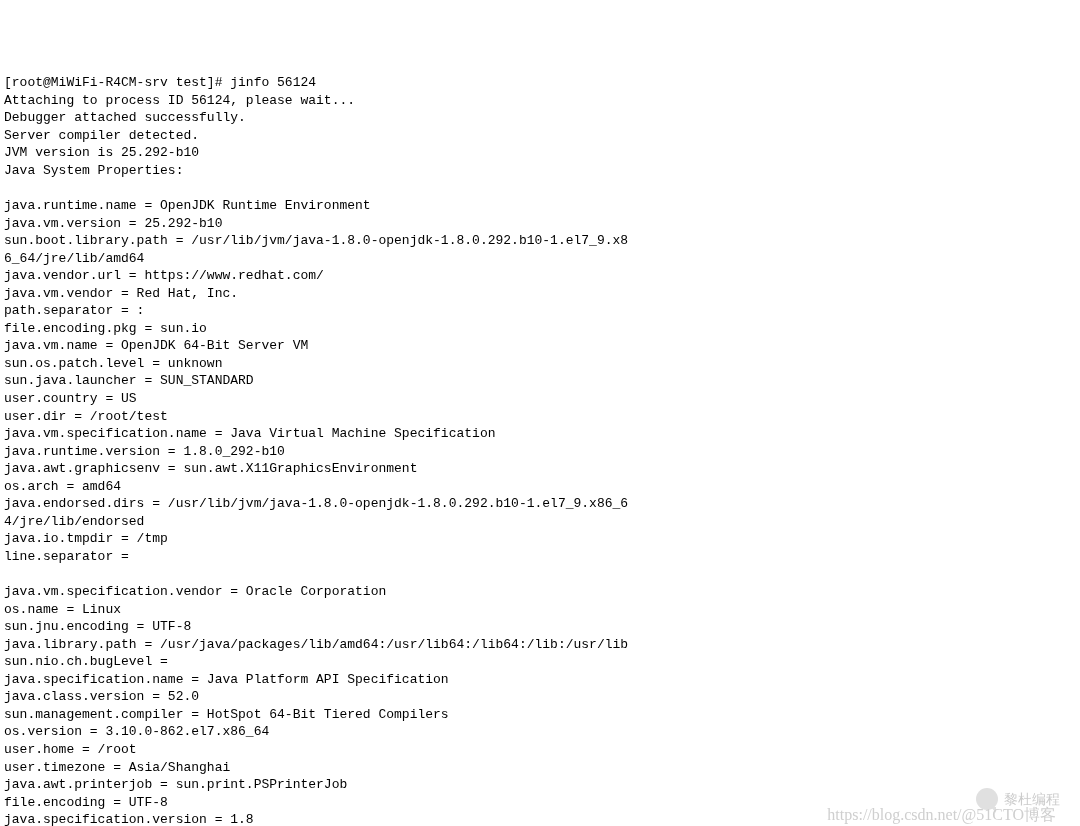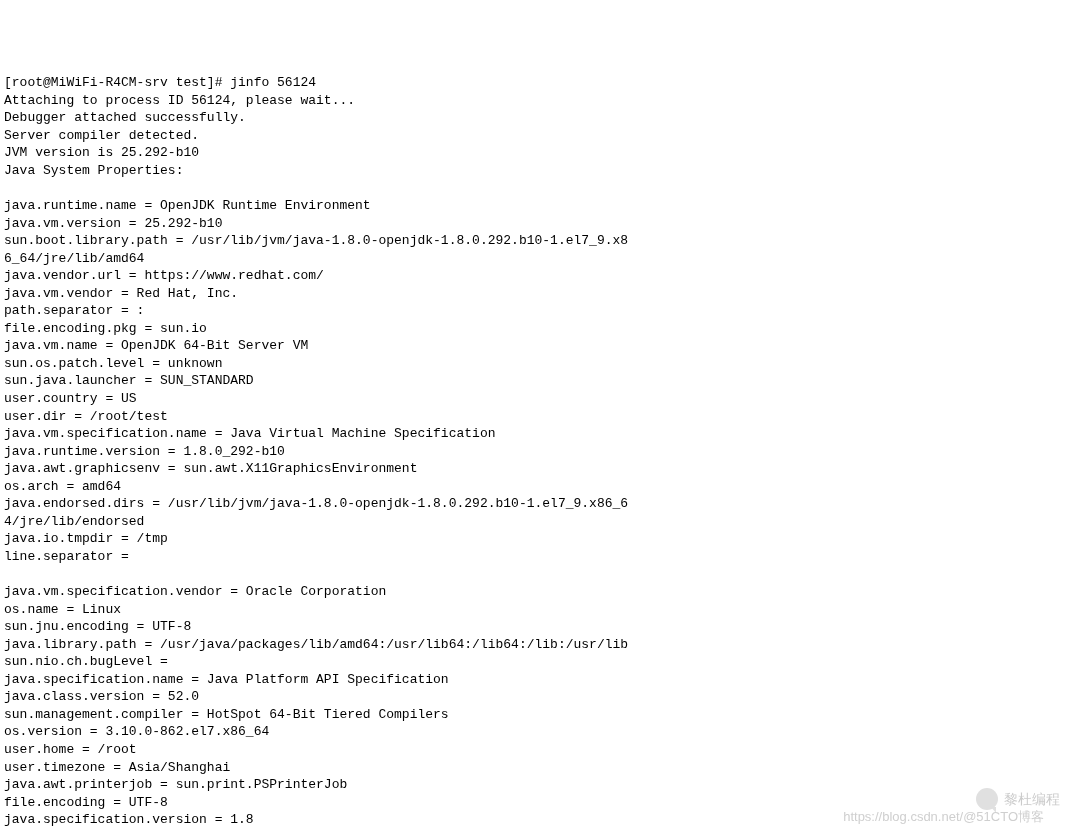--- a/index.html
+++ b/index.html
@@ -53,25 +53,25 @@
       bottom: -3px;
       right: 2px;
       width: 0;
       height: 0;
       border-left: 5px solid transparent;
       border-right: 0 solid transparent;
       border-top: 6px solid #d9d9d9;
     }
     .watermark-sub {
       position: absolute;
-      right: 36px;
+      right: 24px;
       bottom: 0px;
       color: #cfcfcf;
-      font-family: Liberation Sans, sans-serif;
-      font-size: 13px;
+      font-family: Liberation Serif, serif;
+      font-size: 16px;
       white-space: nowrap;
     }
   </style>
 </head>
 <body>
 
 
 
 <div id="terminal-content"><div class="terminal-line">[root@MiWiFi-R4CM-srv test]# jinfo 56124</div><div class="terminal-line">Attaching to process ID 56124, please wait...</div><div class="terminal-line">Debugger attached successfully.</div><div class="terminal-line">Server compiler detected.</div><div class="terminal-line">JVM version is 25.292-b10</div><div class="terminal-line">Java System Properties:</div><div class="terminal-line">&nbsp;</div><div class="terminal-line">java.runtime.name = OpenJDK Runtime Environment</div><div class="terminal-line">java.vm.version = 25.292-b10</div><div class="terminal-line">sun.boot.library.path = /usr/lib/jvm/java-1.8.0-openjdk-1.8.0.292.b10-1.el7_9.x8</div><div class="terminal-line">6_64/jre/lib/amd64</div><div class="terminal-line">java.vendor.url = https://www.redhat.com/</div><div class="terminal-line">java.vm.vendor = Red Hat, Inc.</div><div class="terminal-line">path.separator = :</div><div class="terminal-line">file.encoding.pkg = sun.io</div><div class="terminal-line">java.vm.name = OpenJDK 64-Bit Server VM</div><div class="terminal-line">sun.os.patch.level = unknown</div><div class="terminal-line">sun.java.launcher = SUN_STANDARD</div><div class="terminal-line">user.country = US</div><div class="terminal-line">user.dir = /root/test</div><div class="terminal-line">java.vm.specification.name = Java Virtual Machine Specification</div><div class="terminal-line">java.runtime.version = 1.8.0_292-b10</div><div class="terminal-line">java.awt.graphicsenv = sun.awt.X11GraphicsEnvironment</div><div class="terminal-line">os.arch = amd64</div><div class="terminal-line">java.endorsed.dirs = /usr/lib/jvm/java-1.8.0-openjdk-1.8.0.292.b10-1.el7_9.x86_6</div><div class="terminal-line">4/jre/lib/endorsed</div><div class="terminal-line">java.io.tmpdir = /tmp</div><div class="terminal-line">line.separator =</div><div class="terminal-line">&nbsp;</div><div class="terminal-line">java.vm.specification.vendor = Oracle Corporation</div><div class="terminal-line">os.name = Linux</div><div class="terminal-line">sun.jnu.encoding = UTF-8</div><div class="terminal-line">java.library.path = /usr/java/packages/lib/amd64:/usr/lib64:/lib64:/lib:/usr/lib</div><div class="terminal-line">sun.nio.ch.bugLevel =</div><div class="terminal-line">java.specification.name = Java Platform API Specification</div><div class="terminal-line">java.class.version = 52.0</div><div class="terminal-line">sun.management.compiler = HotSpot 64-Bit Tiered Compilers</div><div class="terminal-line">os.version = 3.10.0-862.el7.x86_64</div><div class="terminal-line">user.home = /root</div><div class="terminal-line">user.timezone = Asia/Shanghai</div><div class="terminal-line">java.awt.printerjob = sun.print.PSPrinterJob</div><div class="terminal-line">file.encoding = UTF-8</div><div class="terminal-line">java.specification.version = 1.8</div></div>
 

